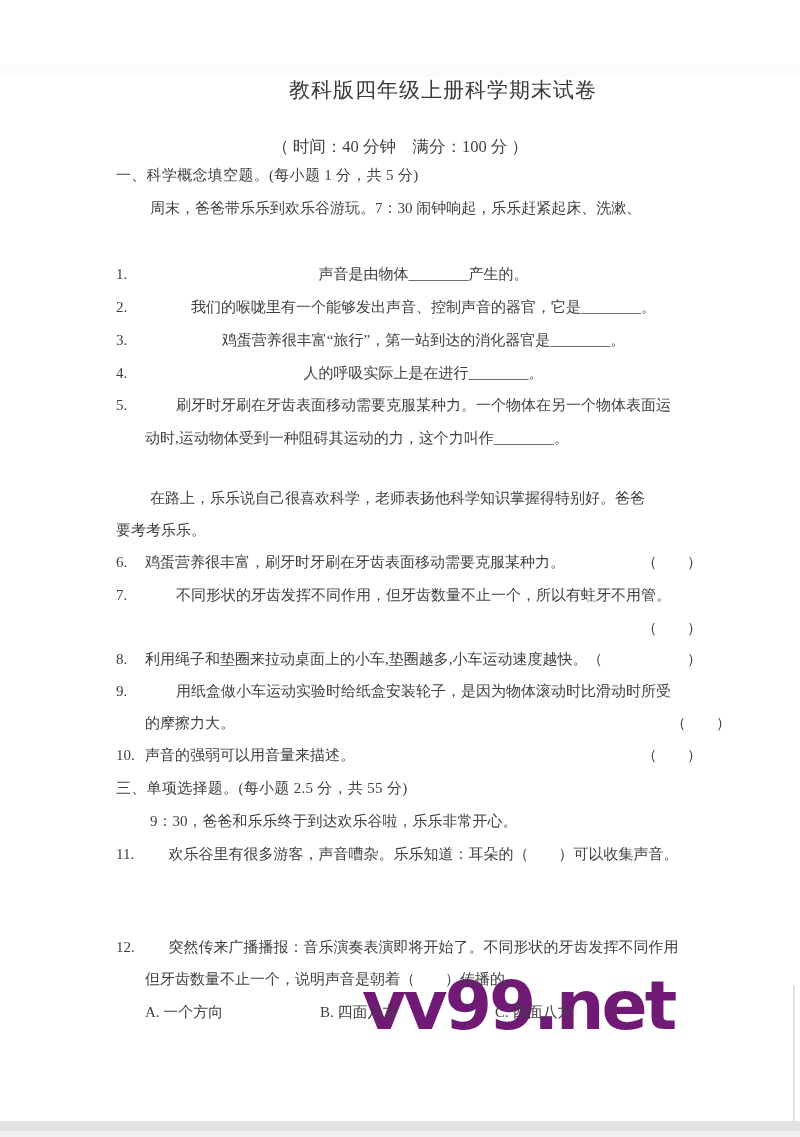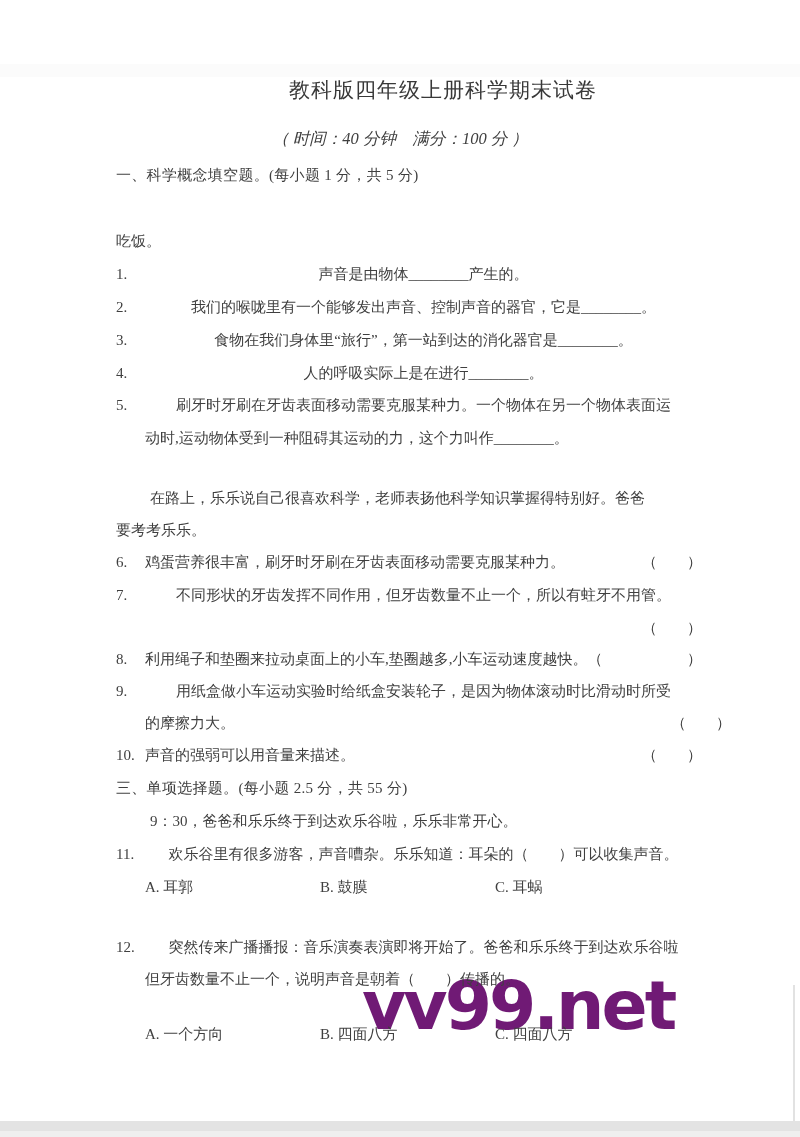--- a/index.html
+++ b/index.html
@@ -48,25 +48,24 @@
   }
   .doc-title {
     position: absolute; left: 0; top: 76px; width: 100%;
     text-align: center;
     font-size: 21px; font-weight: normal; color: #383838;
     letter-spacing: 1px;
     z-index: 2;
     padding-left: 43px;
   }
   .doc-meta {
-    position: absolute; left: 0; top: 128px; width: 100%;
+    position: absolute; left: 0; top: 136px; width: 100%;
     text-align: center;
     font-size: 16.5px; color: #3f3f3f;
     z-index: 2;
-    font-style: italic;
   }
   .content {
     position: absolute; left: 106px; top: 0; width: 586px; height: 100%;
     z-index: 2;
   }
   .line {
     position: absolute; left: 10px; width: 586px;
     font-size: 15px; line-height: 22px;
     white-space: nowrap;
   }
@@ -92,33 +91,33 @@
 
   <div class="scan-band-top"></div>
   <div class="watermark">vv99.net</div>
 
   <div class="doc-title">教科版四年级上册科学期末试卷</div>
   <div class="doc-meta">（ 时间：40 分钟　满分：100 分 ）</div>
 
   <div class="content">
 
     <div class="line sec-header" style="top:164px">一、科学概念填空题。(每小题 1 分，共 5 分)</div>
-    <div class="line" style="top:230px">吃饭。</div>
+    <div class="line indent-para" style="top:197px">周末，爸爸带乐乐到欢乐谷游玩。7：30 闹钟响起，乐乐赶紧起床、洗漱、</div>
 
     <div class="line qrow" style="top:263px">
       <span class="qnum">1.</span>
       <span class="qtext">声音是由物体________产生的。</span>
     </div>
     <div class="line qrow" style="top:296px">
       <span class="qnum">2.</span>
       <span class="qtext">我们的喉咙里有一个能够发出声音、控制声音的器官，它是________。</span>
     </div>
     <div class="line qrow" style="top:329px">
       <span class="qnum">3.</span>
-      <span class="qtext">食物在我们身体里“旅行”，第一站到达的消化器官是________。</span>
+      <span class="qtext">鸡蛋营养很丰富“旅行”，第一站到达的消化器官是________。</span>
     </div>
     <div class="line qrow" style="top:362px">
       <span class="qnum">4.</span>
       <span class="qtext">人的呼吸实际上是在进行________。</span>
     </div>
     <div class="line qrow" style="top:394px">
       <span class="qnum">5.</span>
       <span class="qtext">刷牙时牙刷在牙齿表面移动需要克服某种力。一个物体在另一个物体表面运</span>
     </div>
     <div class="line cont-indent" style="top:427px">动时,运动物体受到一种阻碍其运动的力，这个力叫作________。</div>
@@ -161,29 +160,24 @@
       <span class="paren">（　　）</span>
     </div>
 
     <div class="line sec-header" style="top:777px">三、单项选择题。(每小题 2.5 分，共 55 分)</div>
     <div class="line indent-para" style="top:810px">9：30，爸爸和乐乐终于到达欢乐谷啦，乐乐非常开心。</div>
 
     <div class="line qrow" style="top:843px">
       <span class="qnum">11.</span>
       <span class="qtext">欢乐谷里有很多游客，声音嘈杂。乐乐知道：耳朵的（　　）可以收集声音。</span>
     </div>
-    <div class="line options" style="top:876px">
-      <span class="opt-a">A. 耳郭</span>
-      <span class="opt-b">B. 鼓膜</span>
-      <span class="opt-c">C. 耳蜗</span>
-    </div>
 
     <div class="line qrow" style="top:936px">
       <span class="qnum">12.</span>
-      <span class="qtext">突然传来广播播报：音乐演奏表演即将开始了。爸爸和乐乐终于到达欢乐谷啦</span>
+      <span class="qtext">突然传来广播播报：音乐演奏表演即将开始了。不同形状的牙齿发挥不同作用</span>
     </div>
     <div class="line cont-indent" style="top:968px">但牙齿数量不止一个，说明声音是朝着（　　）传播的。</div>
     <div class="line options" style="top:1001px">
       <span class="opt-a">A. 一个方向</span>
       <span class="opt-b">B. 四面八方</span>
       <span class="opt-c">C. 四面八方</span>
     </div>
 
   </div>
 

